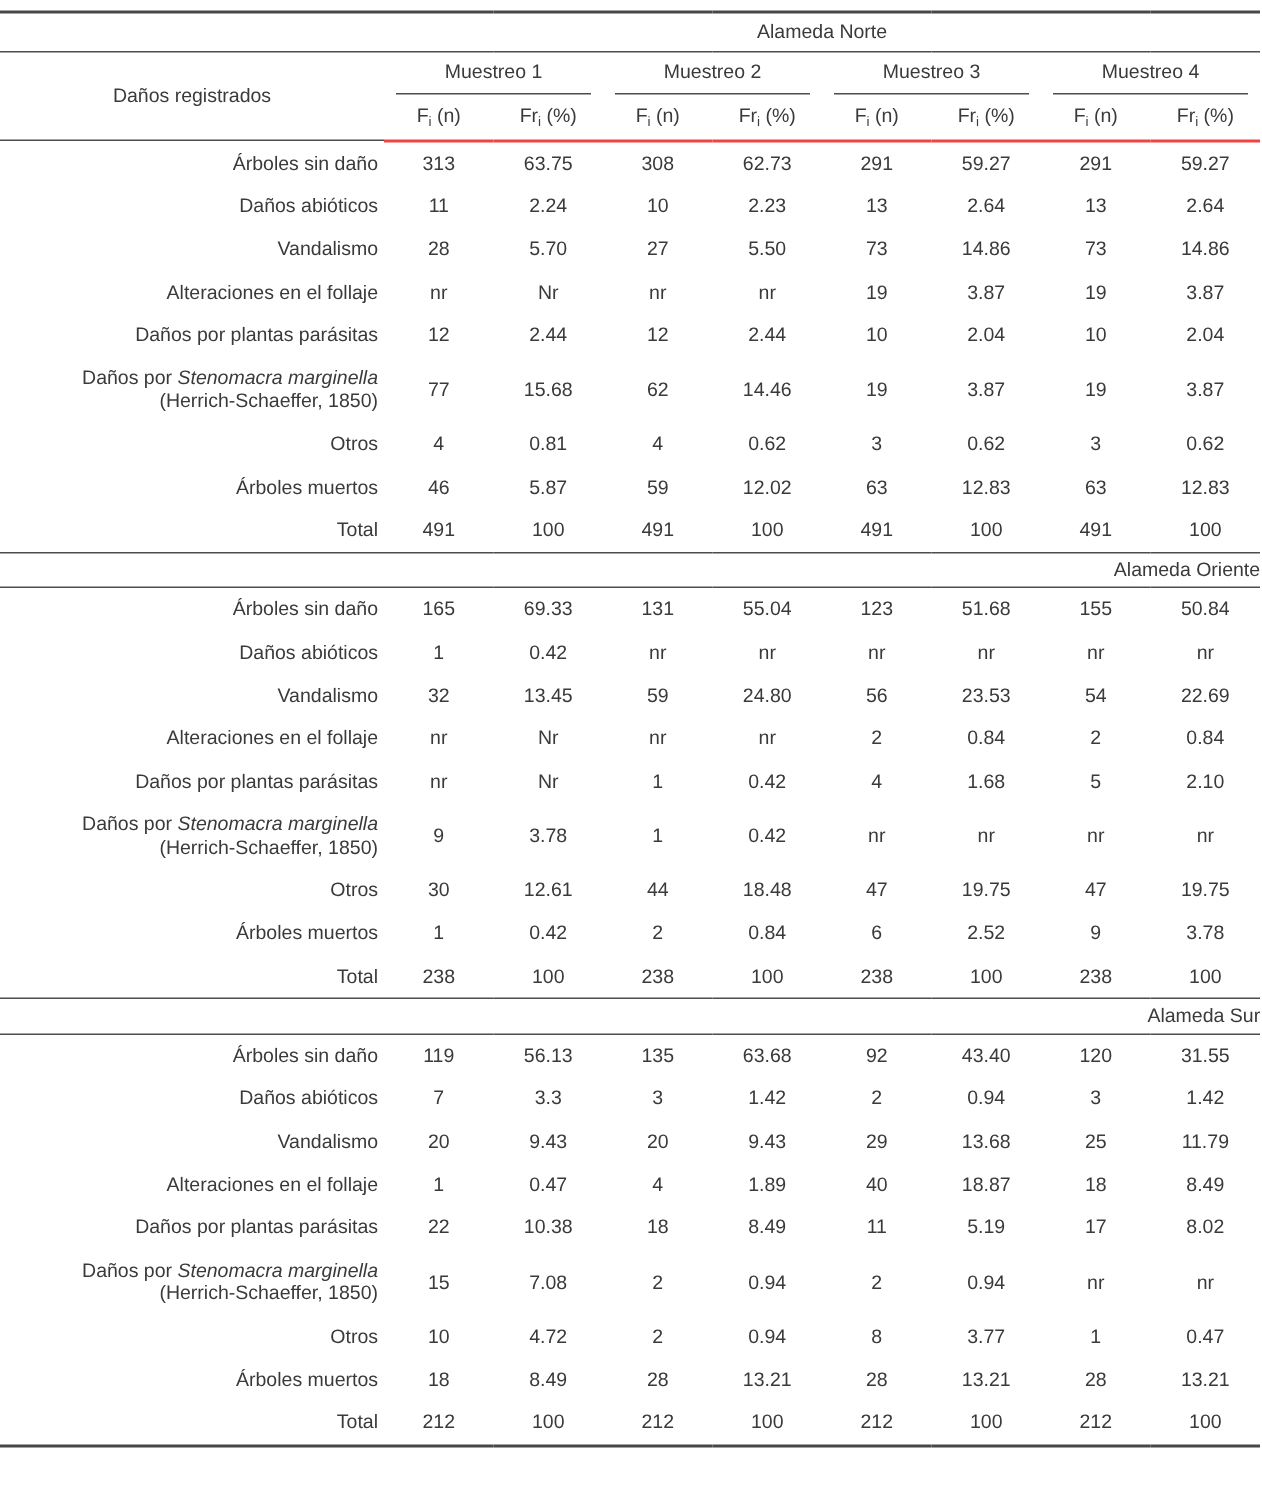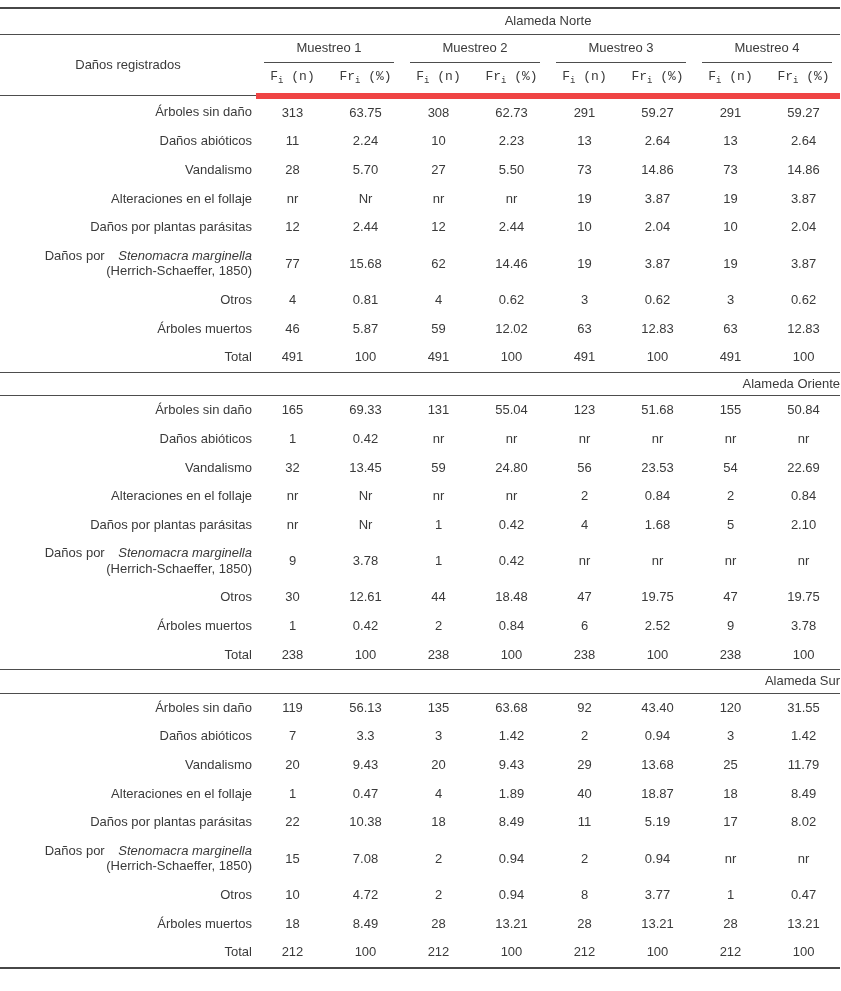--- a/index.html
+++ b/index.html
@@ -51,23 +51,22 @@
   th.corner {
     text-align: center;
     font-size: 13px;
     border-bottom: 1px solid #4d4d4d;
     padding: 0 4px;
   }
 
   
   .sub-row th {
     padding: 6px 0 8px 0;
-    border-bottom: 6px solid #ef4444;
-    font-size: 13px;
-    font-family: Liberation Mono, monospace;
+    border-bottom: 2px solid #ef4444;
+    font-size: 13px;
   }
   sub { font-size: 9px; line-height: 0; vertical-align: -3px; }
 
   
   .section-row td, .section-row th {
     border-top: 1px solid #4d4d4d;
     border-bottom: 1px solid #4d4d4d;
     text-align: right;
     padding: 3px 0 4px 0;
     font-size: 13px;
@@ -75,21 +74,21 @@
 
   
   .data-row td.label {
     text-align: right;
     padding: 6px 4px 7px 6px;
   }
   .data-row td.val {
     text-align: center;
     padding: 6px 2px 7px 2px;
   }
-  i { font-style: italic; margin-left: 10px; }
+  i { font-style: italic; }
 </style>
 </head>
 <body>
 
 <div class="page">
   <table class="damage-table">
     <colgroup>
       <col class="c-label">
       <col class="c-val">
         <col class="c-val">

